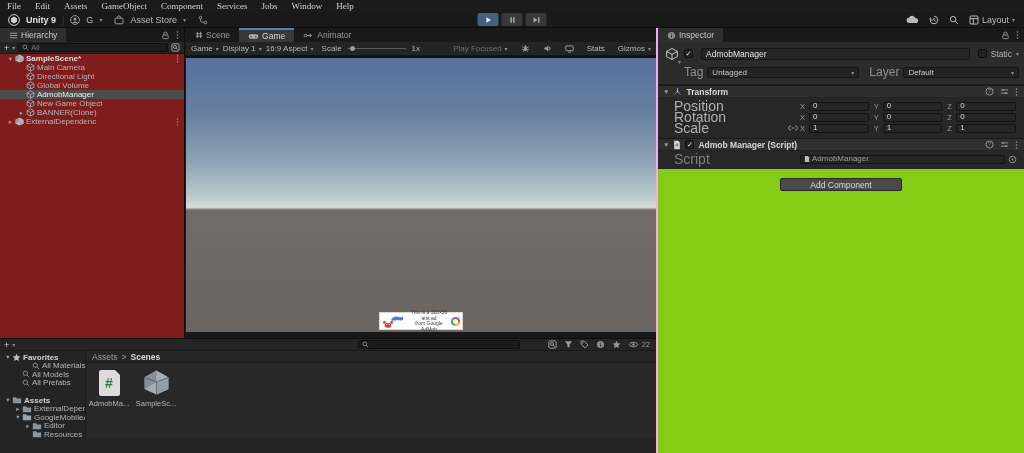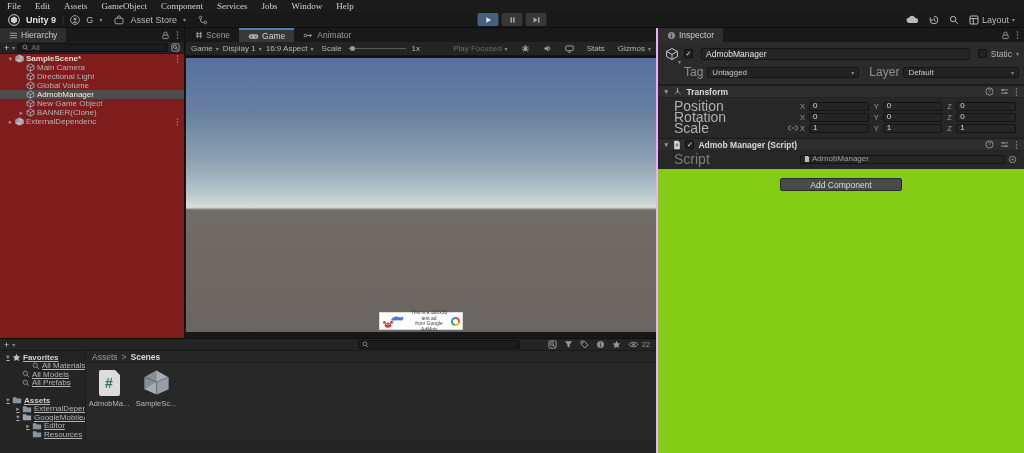--- a/index.html
+++ b/index.html
@@ -115,21 +115,21 @@
 
   
   .project { position:absolute; left:0; top:338px; width:656px; height:115px; background:#242424;
     border-top:1px solid #0e0e0e; }
   .project .paneltb { padding-right:6px; }
   .psearch { max-width:162px; margin-left:340px; }
   .ptbicons { display:flex; align-items:center; gap:7px; margin-left:auto; }
   .eyecount { font-size:7.5px; color:#9a9a9a; margin-left:-4px; }
   .pbody { display:flex; height:88px; }
   .ptree { width:86px; border-right:1px solid #1a1a1a; overflow:hidden; padding-top:2px; background:#242424; }
-  .prow { display:flex; align-items:center; height:8.5px; font-size:8px; color:#b5b5b5; white-space:nowrap;text-decoration:underline; }
+  .prow { display:flex; align-items:center; height:8.5px; font-size:8px; color:#b5b5b5; white-space:nowrap; }
   .prow .b { color:#d2d2d2; font-weight:bold; }
   .prow .arw { width:8px; }
   .pspacer { height:9px; }
   .pcontent { flex:1; background:#282828; display:flex; flex-direction:column; }
   .crumbbar { height:12px; background:#262626; border-bottom:1px solid #1d1d1d; display:flex;
     align-items:center; gap:4px; padding:0 6px; font-size:8.5px; color:#9a9a9a; }
   .crumb.cur { color:#d8d8d8; font-weight:bold; }
   .items { display:flex; gap:9px; padding:6px 4px; align-items:flex-start; }
   .pitem { width:38px; display:flex; flex-direction:column; align-items:center; gap:3px; }
   .pthumb { height:27px; display:flex; align-items:center; justify-content:center; }

